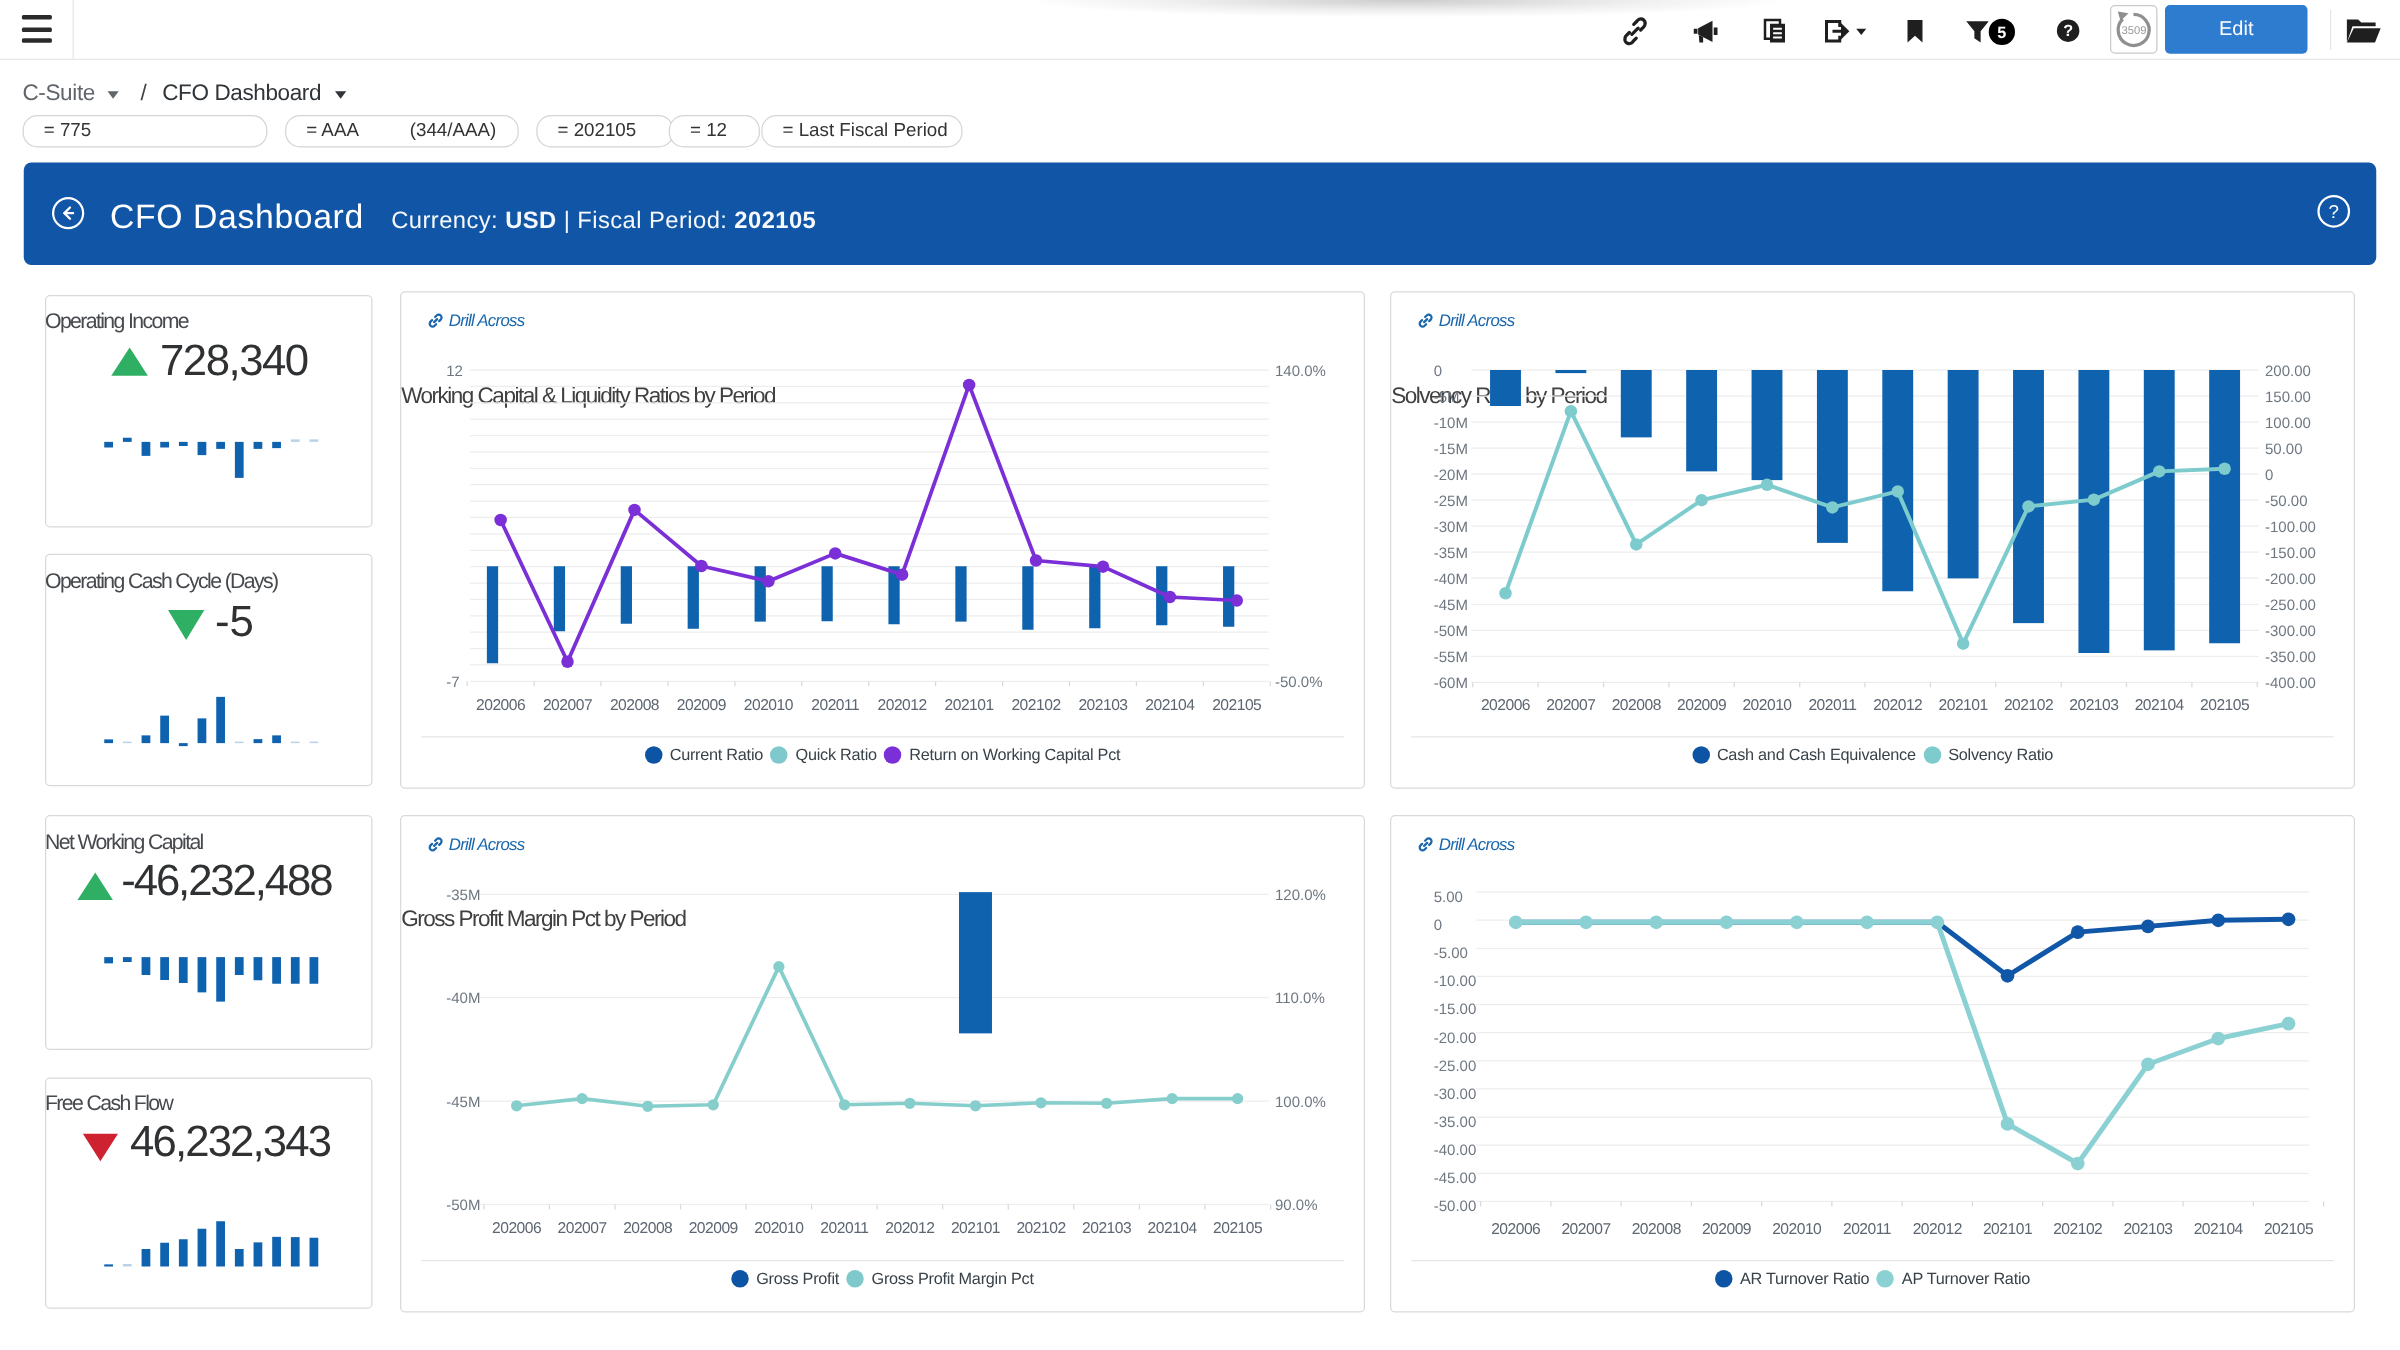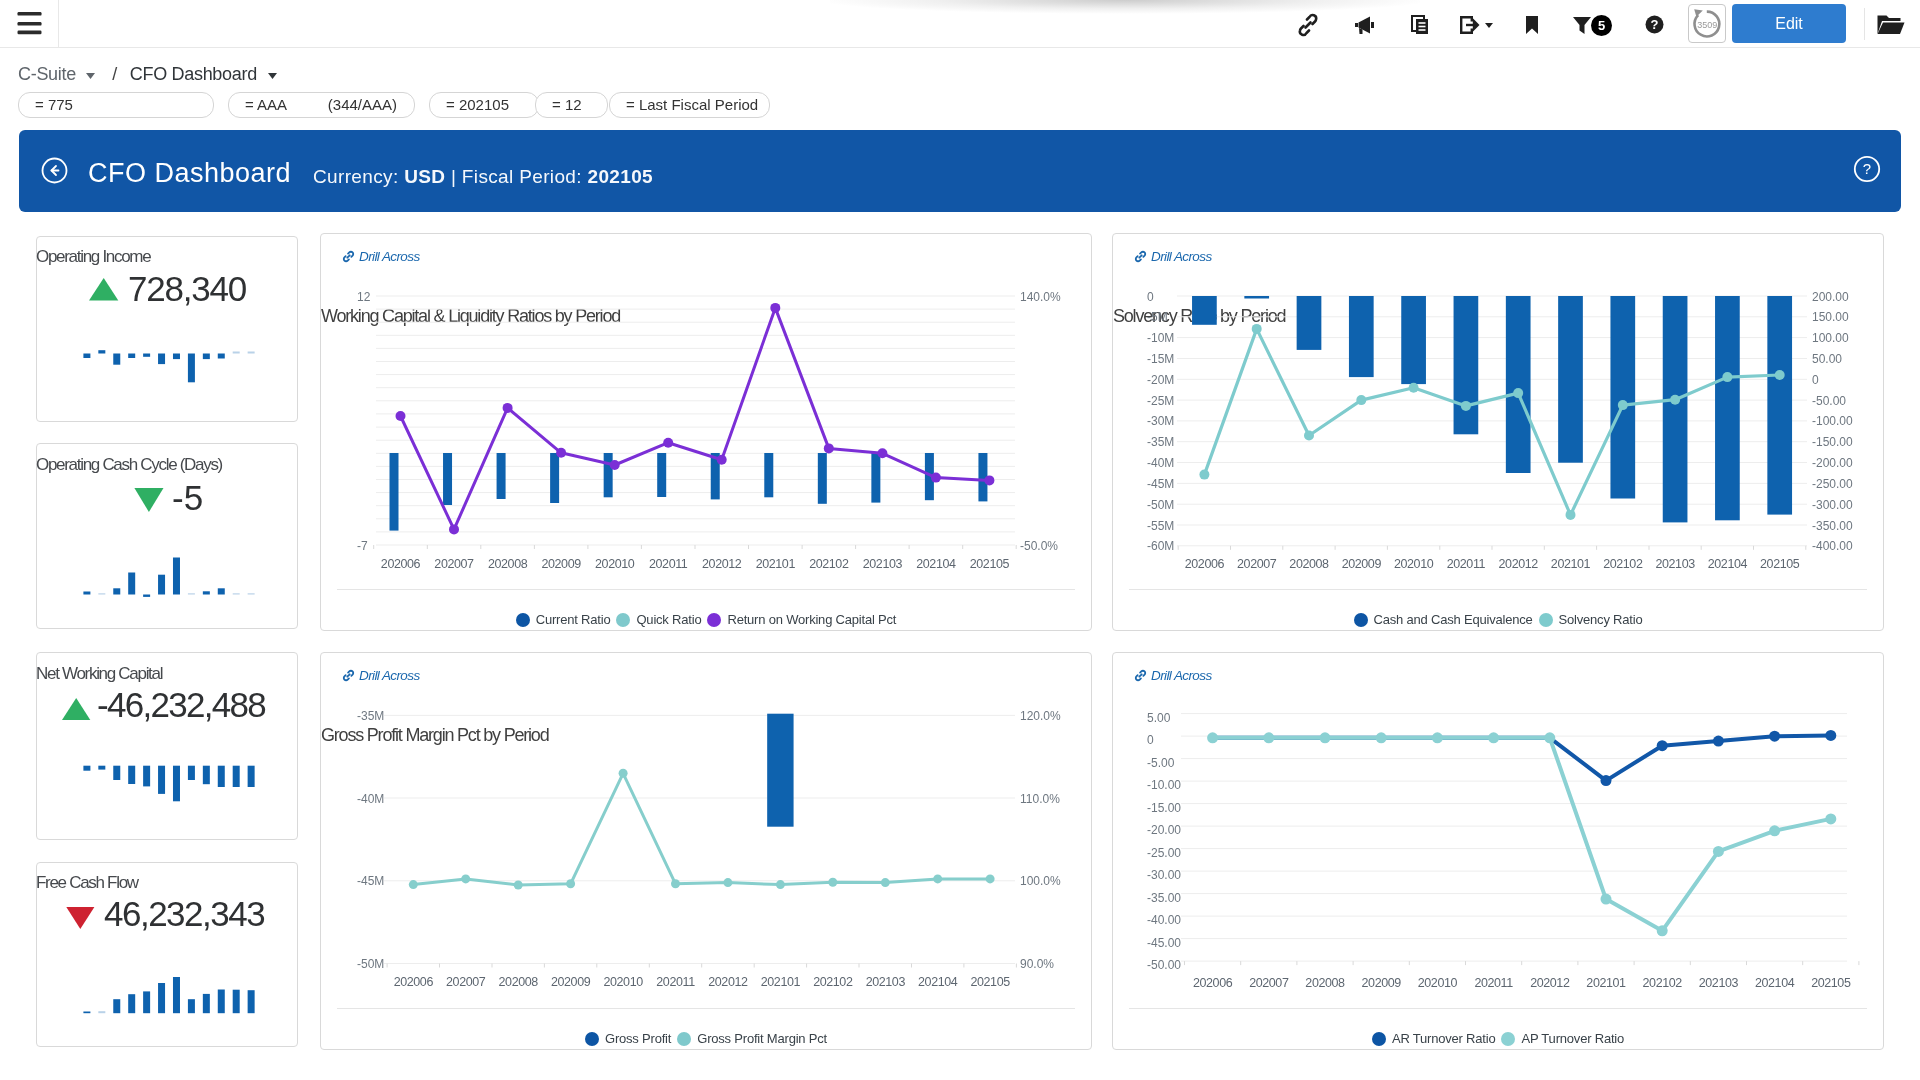--- a/index.html
+++ b/index.html
@@ -4,21 +4,21 @@
 * { margin:0; padding:0; box-sizing:border-box; }
 body { width:1920px; height:1080px; position:relative; overflow:hidden; background:#fff;
   font-family:"Liberation Sans", sans-serif; -webkit-font-smoothing:antialiased; }
 .abs { position:absolute; }
 .card { position:absolute; background:#fff; border:1px solid #D9D9D9; border-radius:4px; }
 .drill { position:absolute; left:21px; top:15px; font-style:italic; font-size:13.5px; letter-spacing:-0.6px; color:#1A67AD; }
 .ctitle { position:absolute; left:0; right:0; top:24px; text-align:left; font-size:18px; letter-spacing:-1.2px; color:#404040;margin-top:48px; }
 .plot { position:absolute; left:0; top:0; }
 .sep { position:absolute; left:16px; right:16px; top:355px; border-top:1px solid #E5E5E5; }
 .legend { position:absolute; left:0; right:0; top:362px; display:flex; justify-content:center; align-items:center; font-size:13px; letter-spacing:-0.2px; color:#394249; }
-.legend .li { display:flex; align-items:center; margin:16px 3px; }
+.legend .li { display:flex; align-items:center; margin:0 3px; }
 .legend .dot { width:14px; height:14px; border-radius:50%; display:inline-block; margin-right:6px; }
 .kpicard { position:absolute; left:36px; width:262px; background:#fff; border:1px solid #D9D9D9; border-radius:4px; }
 .ktitle { position:absolute; left:36px; width:262px; font-size:17px; letter-spacing:-1.3px; color:#46494D; }
 .knum { position:absolute; font-size:35px; color:#2F3133; }
 .chip { position:absolute; top:92px; height:26px; background:#fff; border:1px solid #D5D5D5; border-radius:12px; font-size:15px; color:#333; line-height:24px; padding-left:16px; }
 </style></head>
 <body>
 
 <div class="abs" style="left:0;top:0;width:1920px;height:48px;background:#fff;border-bottom:1px solid #E8E8E8"></div>
 <div class="abs" style="left:830px;top:0;width:590px;height:14px;background:radial-gradient(ellipse 52% 100% at 50% 0%, rgba(60,60,60,0.26), rgba(60,60,60,0.08) 62%, rgba(60,60,60,0) 100%)"></div>

